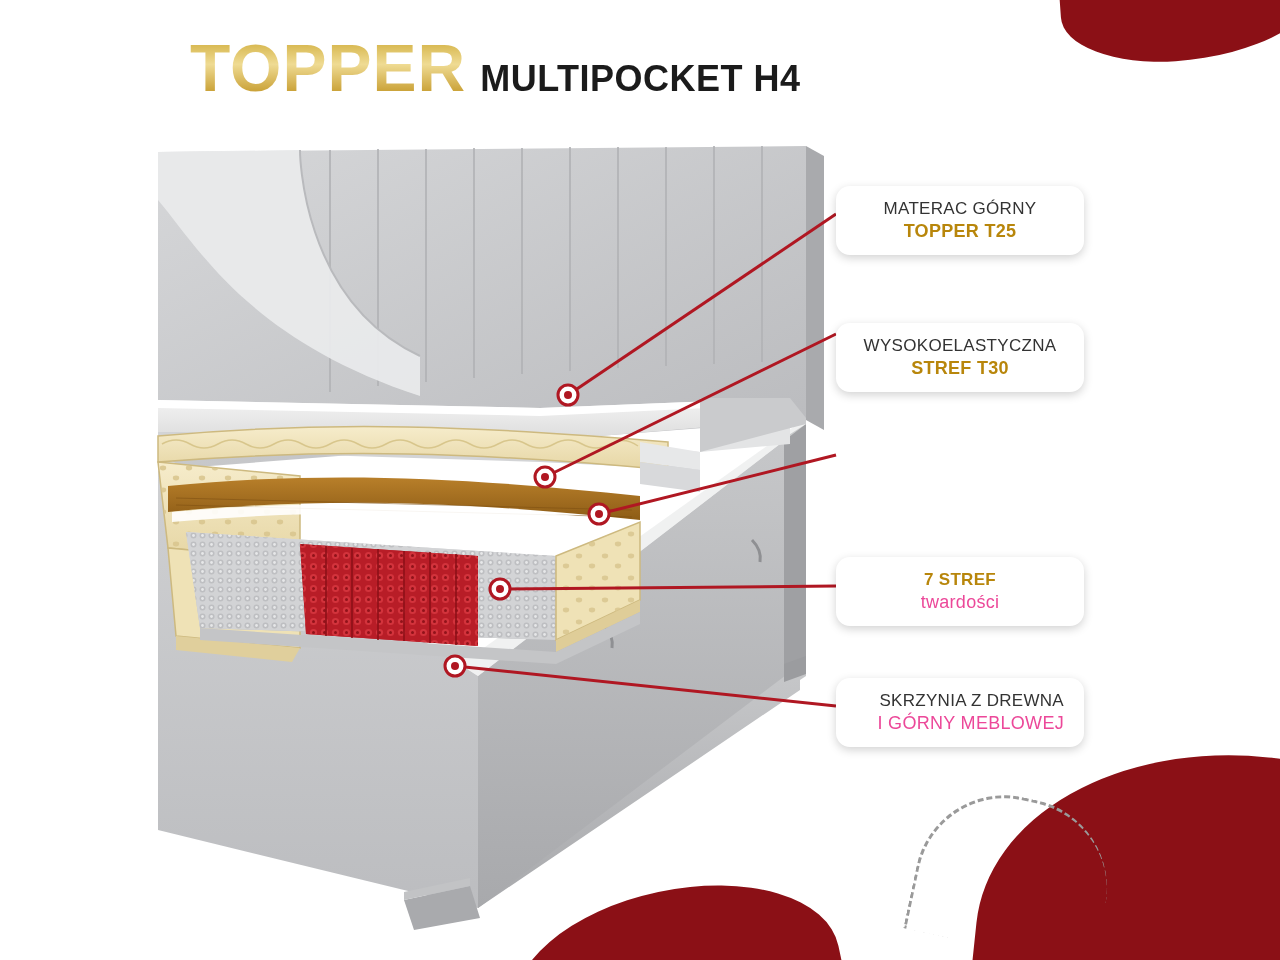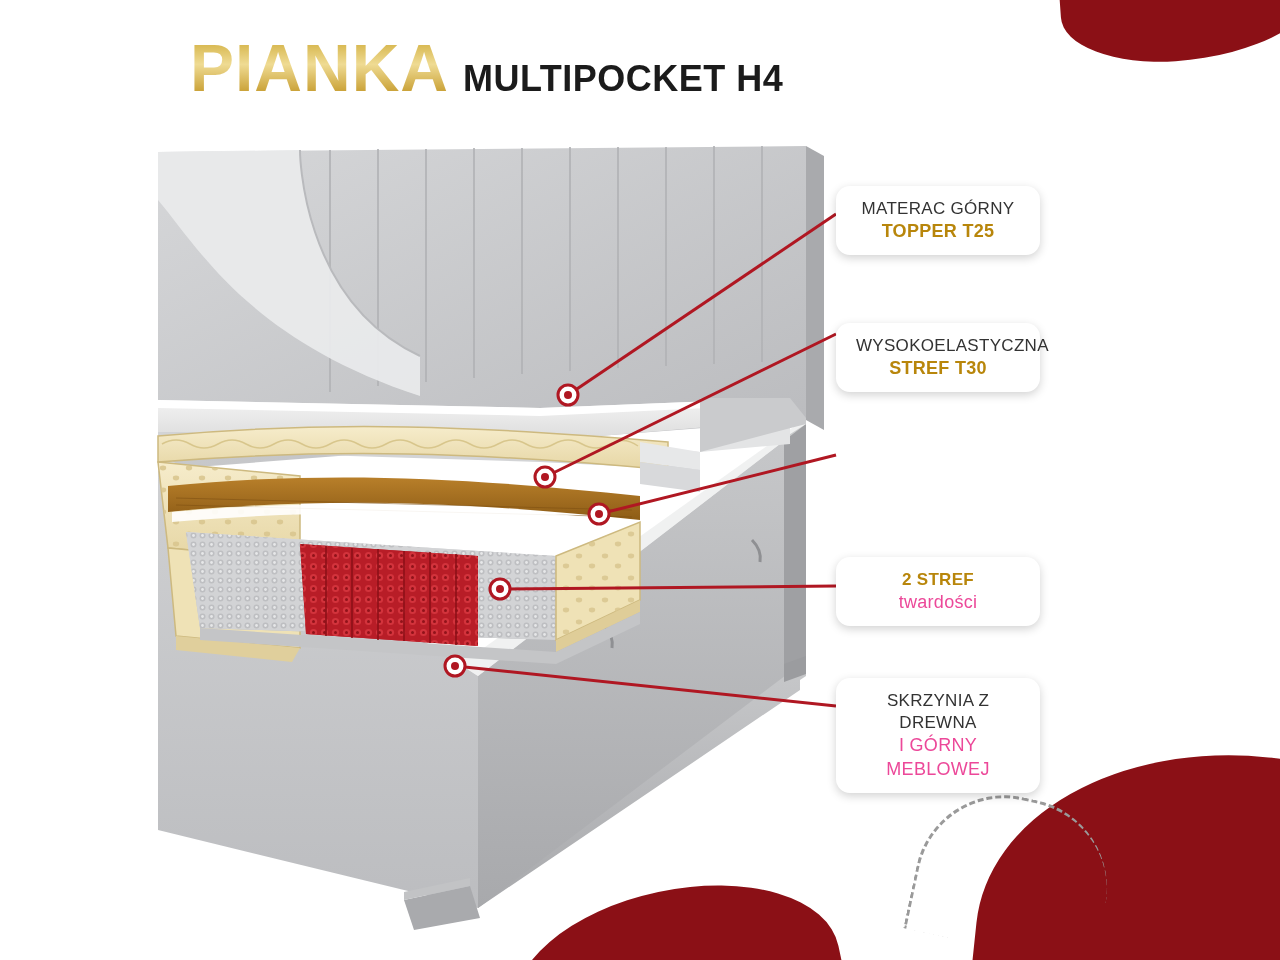--- a/index.html
+++ b/index.html
@@ -90,21 +90,21 @@
   }
 
   
   .callout {
     position: absolute;
     background: #ffffff;
     border-radius: 14px;
     box-shadow: 0 3px 10px rgba(0,0,0,0.18);
     text-align: center;
     padding: 12px 20px;
-    width: 204px;
+    width: 248px;
     box-sizing: border-box;
     line-height: 1.3;
   }
   .callout .l1 {
     display: block;
     font-size: 17px;
     color: #333333;
     letter-spacing: 0.3px;
   }
   .callout .l2 {
@@ -120,21 +120,21 @@
   }
   .callout.bold1 .l1 {
     font-weight: bold;
     color: #b8860b;
   }
 
   #callout-0 { top: 186px; left: 836px; }
   #callout-1 { top: 323px; left: 836px; }
   #callout-2 { top: 427px; left: 836px; }
   #callout-3 { top: 557px; left: 836px; }
-  #callout-4 { top: 678px; left: 836px; }
+  #callout-4 { top: 678px; left: 836px; text-align: right; }
 
   
   #art, #leaders {
     position: absolute;
     top: 0;
     left: 0;
     width: 1280px;
     height: 960px;
   }
   #leaders { pointer-events: none; }
@@ -308,36 +308,36 @@
         <circle cx="500" cy="589" r="4" fill="#b01722"></circle>
       </g>
       <g>
         <circle cx="455" cy="666" r="10" fill="#ffffff" stroke="#b01722" stroke-width="3"></circle>
         <circle cx="455" cy="666" r="4" fill="#b01722"></circle>
       </g>
     </g>
   </svg>
 
   <div id="title">
-    <span class="t-premium">PIANKA</span><span class="t-rest">MULTIPOCKET H4</span>
+    <span class="t-premium">TOPPER</span><span class="t-rest">MULTIPOCKET H4</span>
   </div>
 
   <div class="callout" id="callout-0">
     <span class="l1">MATERAC GÓRNY</span>
     <span class="l2">TOPPER T25</span>
   </div>
 
   <div class="callout" id="callout-1">
     <span class="l1">WYSOKOELASTYCZNA</span>
     <span class="l2">STREF T30</span>
   </div>
 
 
   <div class="callout bold1 plain2" id="callout-3">
-    <span class="l1">2 STREF</span>
+    <span class="l1">7 STREF</span>
     <span class="l2">twardości</span>
   </div>
 
   <div class="callout plain2" id="callout-4">
     <span class="l1">SKRZYNIA Z DREWNA</span>
     <span class="l2">I GÓRNY MEBLOWEJ</span>
   </div>
 
 </div>
 

